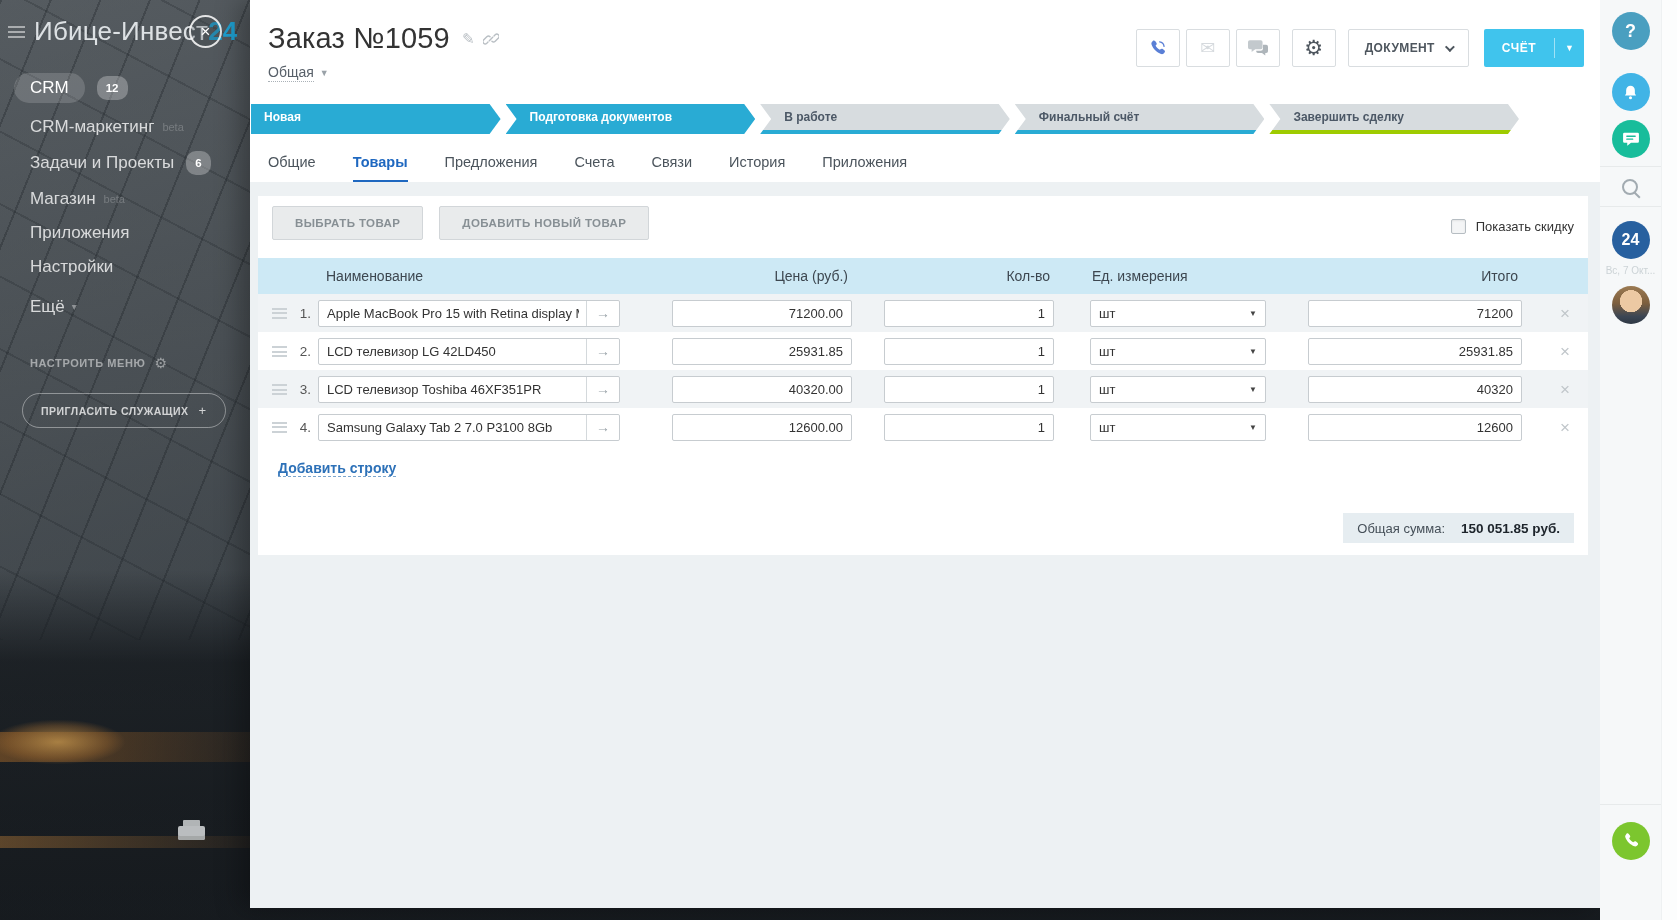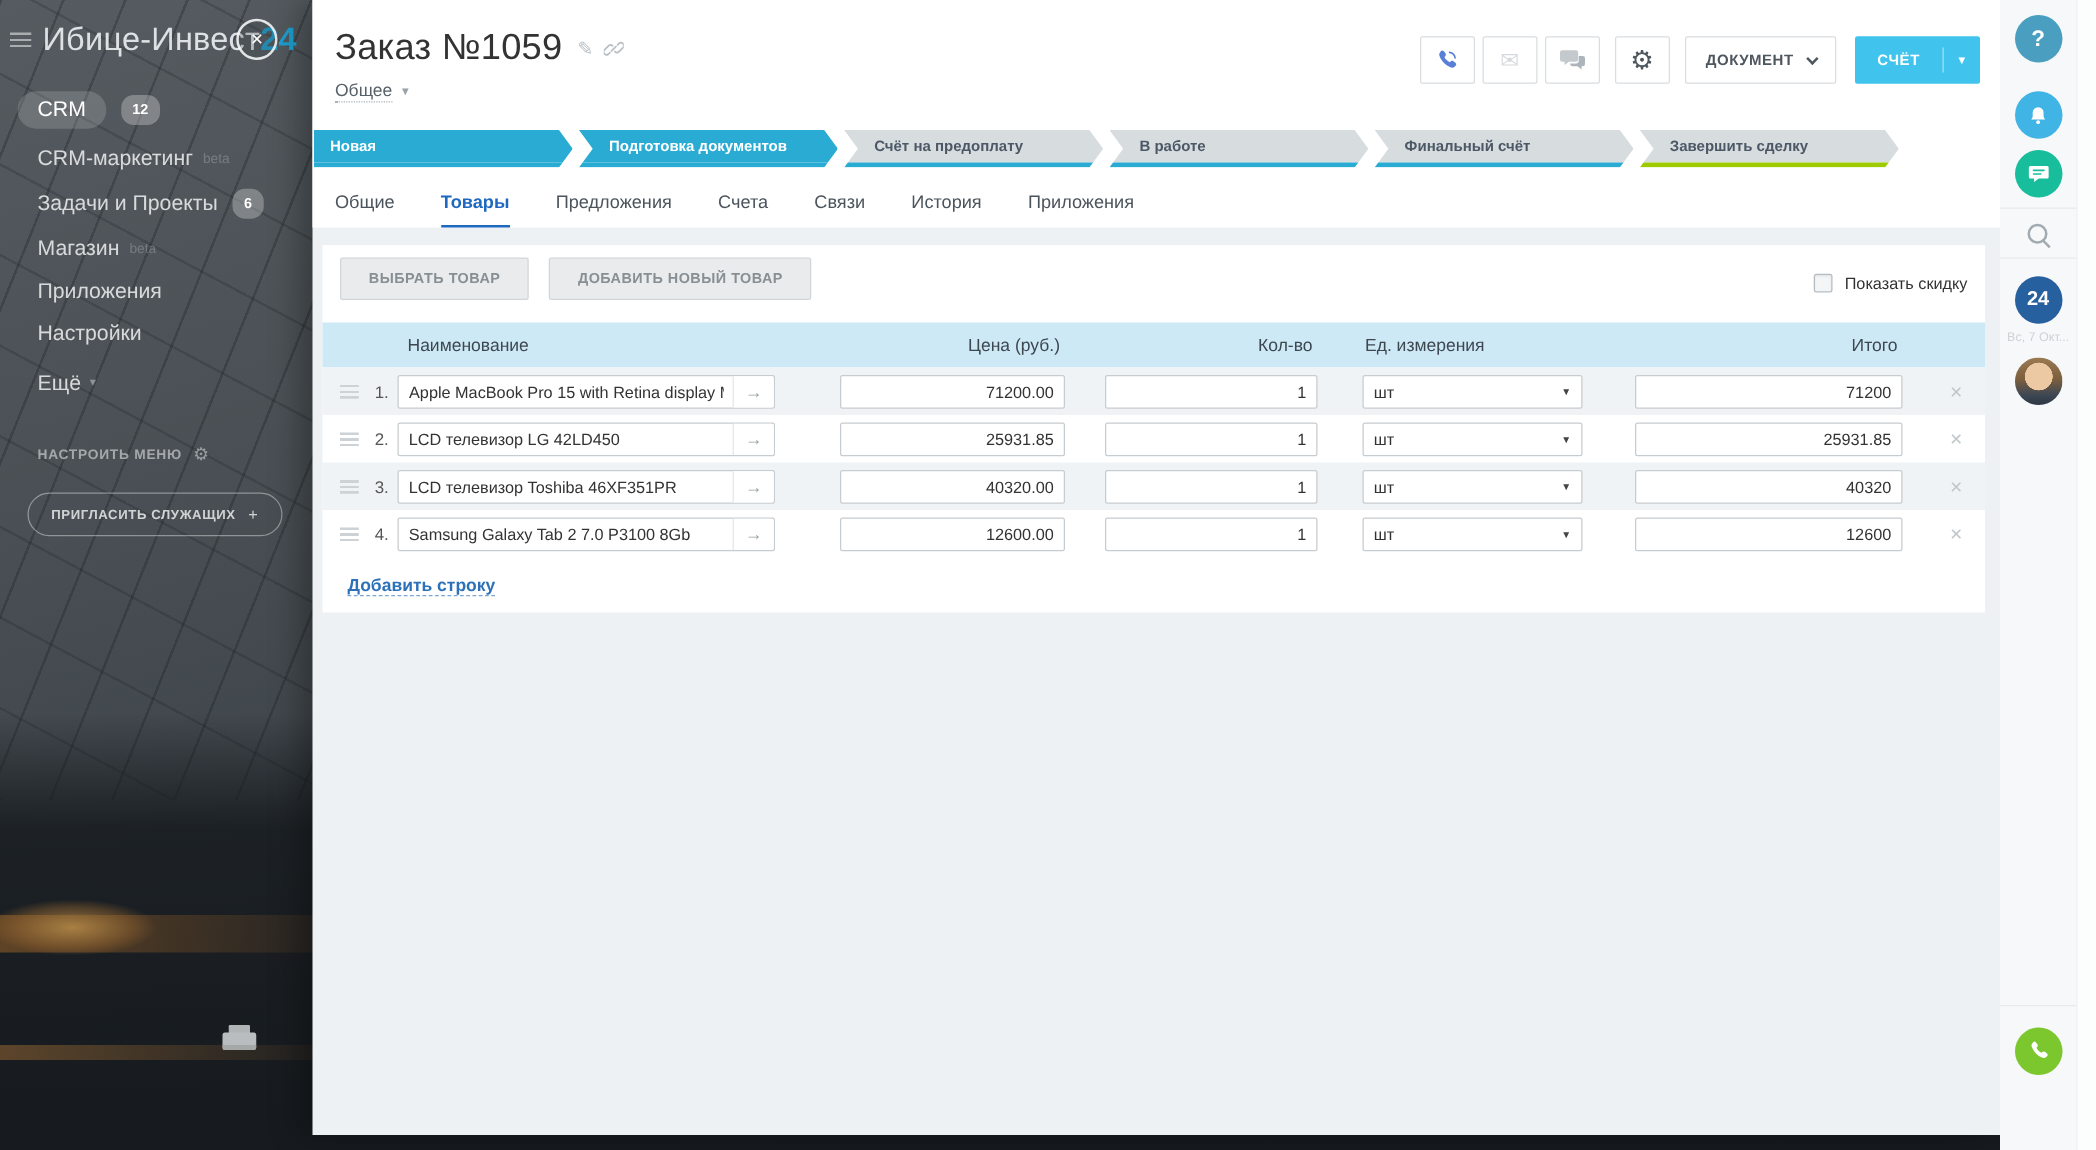--- a/index.html
+++ b/index.html
@@ -202,21 +202,21 @@
       <div class="title-row">
         <h1 class="order-title">Заказ №1059</h1>
         <span class="edit-pencil">✎</span>
         <span class="link-icon">
           <svg width="16" height="16" viewBox="0 0 16 16">
               <path d="M6.3 9.7 9.7 6.3 M5 11l-1.2 1.2a2.3 2.3 0 0 1-3.25-3.25L3.8 5.7a2.3 2.3 0 0 1 3.25 0 M11 5l1.2-1.2a2.3 2.3 0 0 1 3.25 3.25L12.2 10.3a2.3 2.3 0 0 1-3.25 0" stroke="#b9bfc4" stroke-width="1.4" fill="none" stroke-linecap="round"></path>
             </svg>
         </span>
       </div>
       <div class="section-row">
-        <span class="section-label">Общее</span>
+        <span class="section-label">Общая</span>
         <span class="section-caret">▼</span>
       </div>
 
       <div class="actions">
         <button class="icon-btn first">
           <svg width="21" height="21" viewBox="0 0 24 24">
               <path fill="var(--phone_icon,#5a7fd6)" d="M6.6 3.3c.8-.8 2-.7 2.7.2l1.4 1.8c.6.8.5 1.9-.2 2.6l-.7.7c.4 1 1.1 2 2 2.9.9.9 1.9 1.6 2.9 2l.7-.7c.7-.7 1.8-.8 2.6-.2l1.8 1.4c.9.7 1 2 .2 2.7l-.9.9c-.8.8-2 1.1-3.1.7-2.3-.8-4.6-2.2-6.6-4.2s-3.4-4.3-4.2-6.6c-.4-1.1-.1-2.3.7-3.1z"></path>
               <path d="M14.5 4.5a6 6 0 0 1 5 5" stroke="var(--phone_icon,#5a7fd6)" stroke-width="1.5" fill="none" stroke-linecap="round"></path>
             </svg>
         </button>
@@ -244,24 +244,20 @@
       <div class="stages">
         <div class="stage-item no-notch done">
           <div class="stage-body">Новая</div>
             <div class="stage-line"></div>
         </div>
         <div class="stage-item done">
           <div class="stage-body">Подготовка документов</div>
             <div class="stage-line"></div>
         </div>
         <div class="stage-item upcoming">
-          <div class="stage-body">Счёт на предоплату</div>
-            <div class="stage-line"></div>
-        </div>
-        <div class="stage-item upcoming">
           <div class="stage-body">В работе</div>
             <div class="stage-line"></div>
         </div>
         <div class="stage-item upcoming">
           <div class="stage-body">Финальный счёт</div>
             <div class="stage-line"></div>
         </div>
         <div class="stage-item upcoming green">
           <div class="stage-body">Завершить сделку</div>
             <div class="stage-line"></div>
@@ -356,20 +352,26 @@
               <span>шт</span>
               <span class="sel-caret">▼</span>
             </div>
           </div>
         <div class="c-total"><input class="num-input" value="12600" style=""></div>
         <div class="c-del">×</div>
       </div>
 
       <a class="add-row">Добавить строку</a>
 
+      <div class="total-wrap">
+        <div class="total-strip">
+          <span class="total-label">Общая сумма:</span>
+          <span class="total-value">150 051.85 руб.</span>
+        </div>
+      </div>
     </section>
   </main>
 
   <aside class="rail">
     <div class="rail-edge"></div>
     <div class="rail-items">
       <div class="rail-circle rc-help">?</div>
       <div class="rail-circle rc-bell">
         <svg width="19" height="19" viewBox="0 0 24 24" fill="#fff">
             <path d="M12 3.5a5.5 5.5 0 0 0-5.5 5.5v4.4L5 15.8h14l-1.5-2.4V9A5.5 5.5 0 0 0 12 3.5z"></path>

